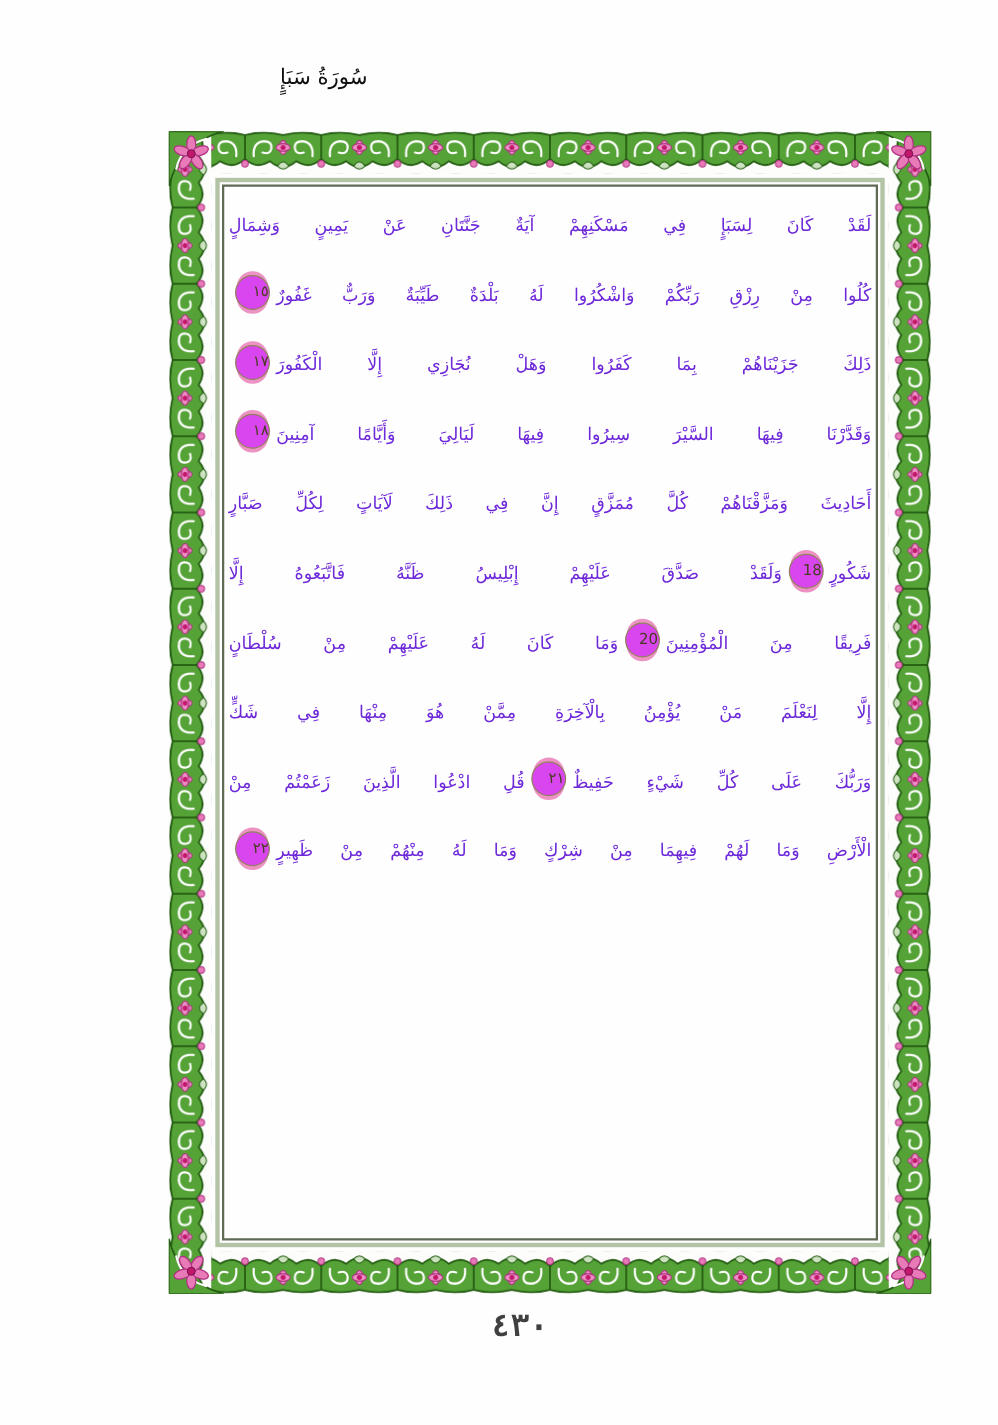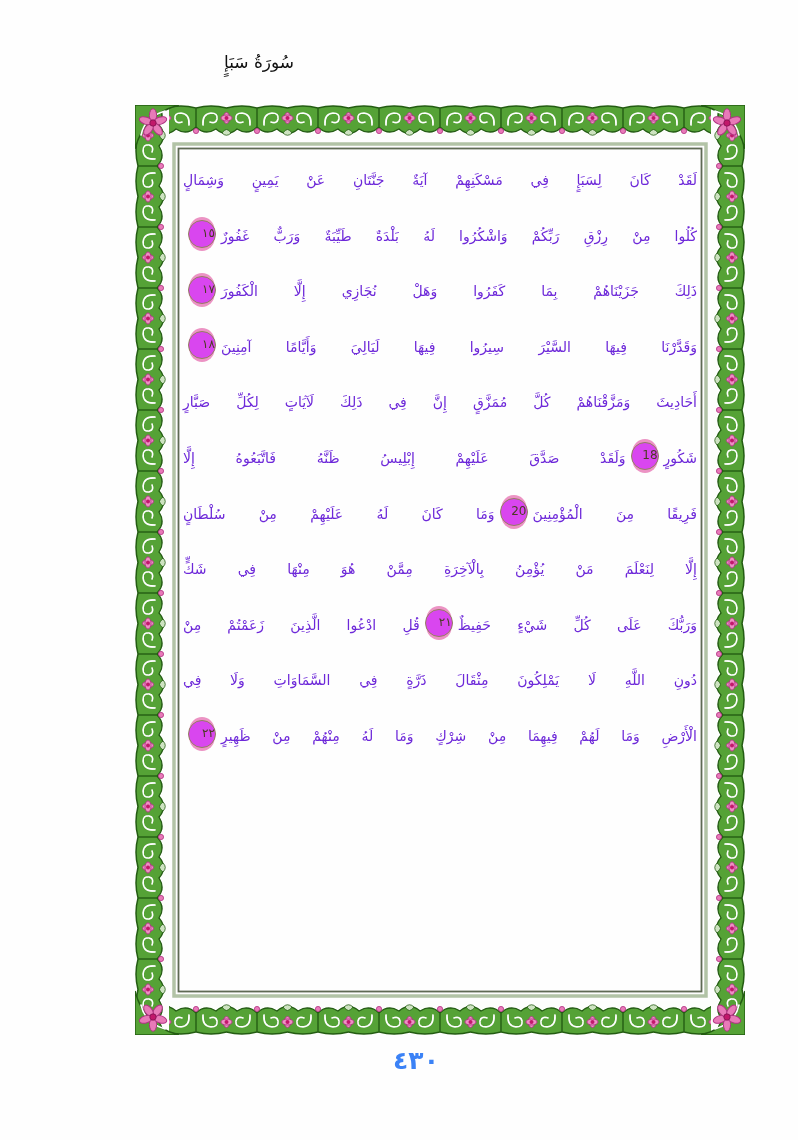--- a/index.html
+++ b/index.html
@@ -29,21 +29,21 @@
   }
   .aya{
     display:inline-block;width:26px;height:26px;line-height:24px;
     border-radius:50%;border:1.5px solid #93805e;background:#d946ef;
     font-size:12px;text-align:left;vertical-align:middle;
     margin:0 5px;position:relative;top:-2px;color:#4a3c22;
     box-shadow:0 -4.5px 0 -1.5px #ec93c4, 0 4.5px 0 -1.5px #ec93c4;
   }
   .pagenum{
     position:absolute;left:416px;top:1046px;transform:translateX(-50%);
-    font-size:25px;font-weight:bold;color:#3b82f6;
+    font-size:25px;font-weight:bold;color:#404040;font-family:Liberation Mono, monospace;
   }
 </style>
 </head>
 <body>
 
 <div class="page">
 
   <span class="hdr surah" dir="rtl">سُورَةُ سَبَإٍ</span>
 
 
@@ -107,20 +107,19 @@
     <div class="text-area" dir="rtl">
         <div class="qline"><span class="qt">لَقَدْ كَانَ لِسَبَإٍ فِي مَسْكَنِهِمْ آيَةٌ جَنَّتَانِ عَنْ يَمِينٍ وَشِمَالٍ</span></div>
         <div class="qline"><span class="qt">كُلُوا مِنْ رِزْقِ رَبِّكُمْ وَاشْكُرُوا لَهُ بَلْدَةٌ طَيِّبَةٌ وَرَبٌّ غَفُورٌ</span><span class="aya">١٥</span></div>
         <div class="qline"><span class="qt">ذَلِكَ جَزَيْنَاهُمْ بِمَا كَفَرُوا وَهَلْ نُجَازِي إِلَّا الْكَفُورَ</span><span class="aya">١٧</span></div>
         <div class="qline"><span class="qt">وَقَدَّرْنَا فِيهَا السَّيْرَ سِيرُوا فِيهَا لَيَالِيَ وَأَيَّامًا آمِنِينَ</span><span class="aya">١٨</span></div>
         <div class="qline"><span class="qt">أَحَادِيثَ وَمَزَّقْنَاهُمْ كُلَّ مُمَزَّقٍ إِنَّ فِي ذَلِكَ لَآيَاتٍ لِكُلِّ صَبَّارٍ</span></div>
         <div class="qline"><span class="qt">شَكُورٍ</span><span class="aya">18</span><span class="qt">وَلَقَدْ صَدَّقَ عَلَيْهِمْ إِبْلِيسُ ظَنَّهُ فَاتَّبَعُوهُ إِلَّا</span></div>
         <div class="qline"><span class="qt">فَرِيقًا مِنَ الْمُؤْمِنِينَ</span><span class="aya">20</span><span class="qt">وَمَا كَانَ لَهُ عَلَيْهِمْ مِنْ سُلْطَانٍ</span></div>
         <div class="qline"><span class="qt">إِلَّا لِنَعْلَمَ مَنْ يُؤْمِنُ بِالْآخِرَةِ مِمَّنْ هُوَ مِنْهَا فِي شَكٍّ</span></div>
         <div class="qline"><span class="qt">وَرَبُّكَ عَلَى كُلِّ شَيْءٍ حَفِيظٌ</span><span class="aya">٢١</span><span class="qt">قُلِ ادْعُوا الَّذِينَ زَعَمْتُمْ مِنْ</span></div>
-        <div class="qline"><span class="qt">دُونِ اللَّهِ لَا يَمْلِكُونَ مِثْقَالَ ذَرَّةٍ فِي السَّمَاوَاتِ وَلَا فِي</span></div>
         <div class="qline"><span class="qt">الْأَرْضِ وَمَا لَهُمْ فِيهِمَا مِنْ شِرْكٍ وَمَا لَهُ مِنْهُمْ مِنْ ظَهِيرٍ</span><span class="aya">٢٢</span></div>
       </div>
   </div>
 
   <div class="pagenum" dir="rtl">٤٣٠</div>
 
 </div>
 
 </body></html>

